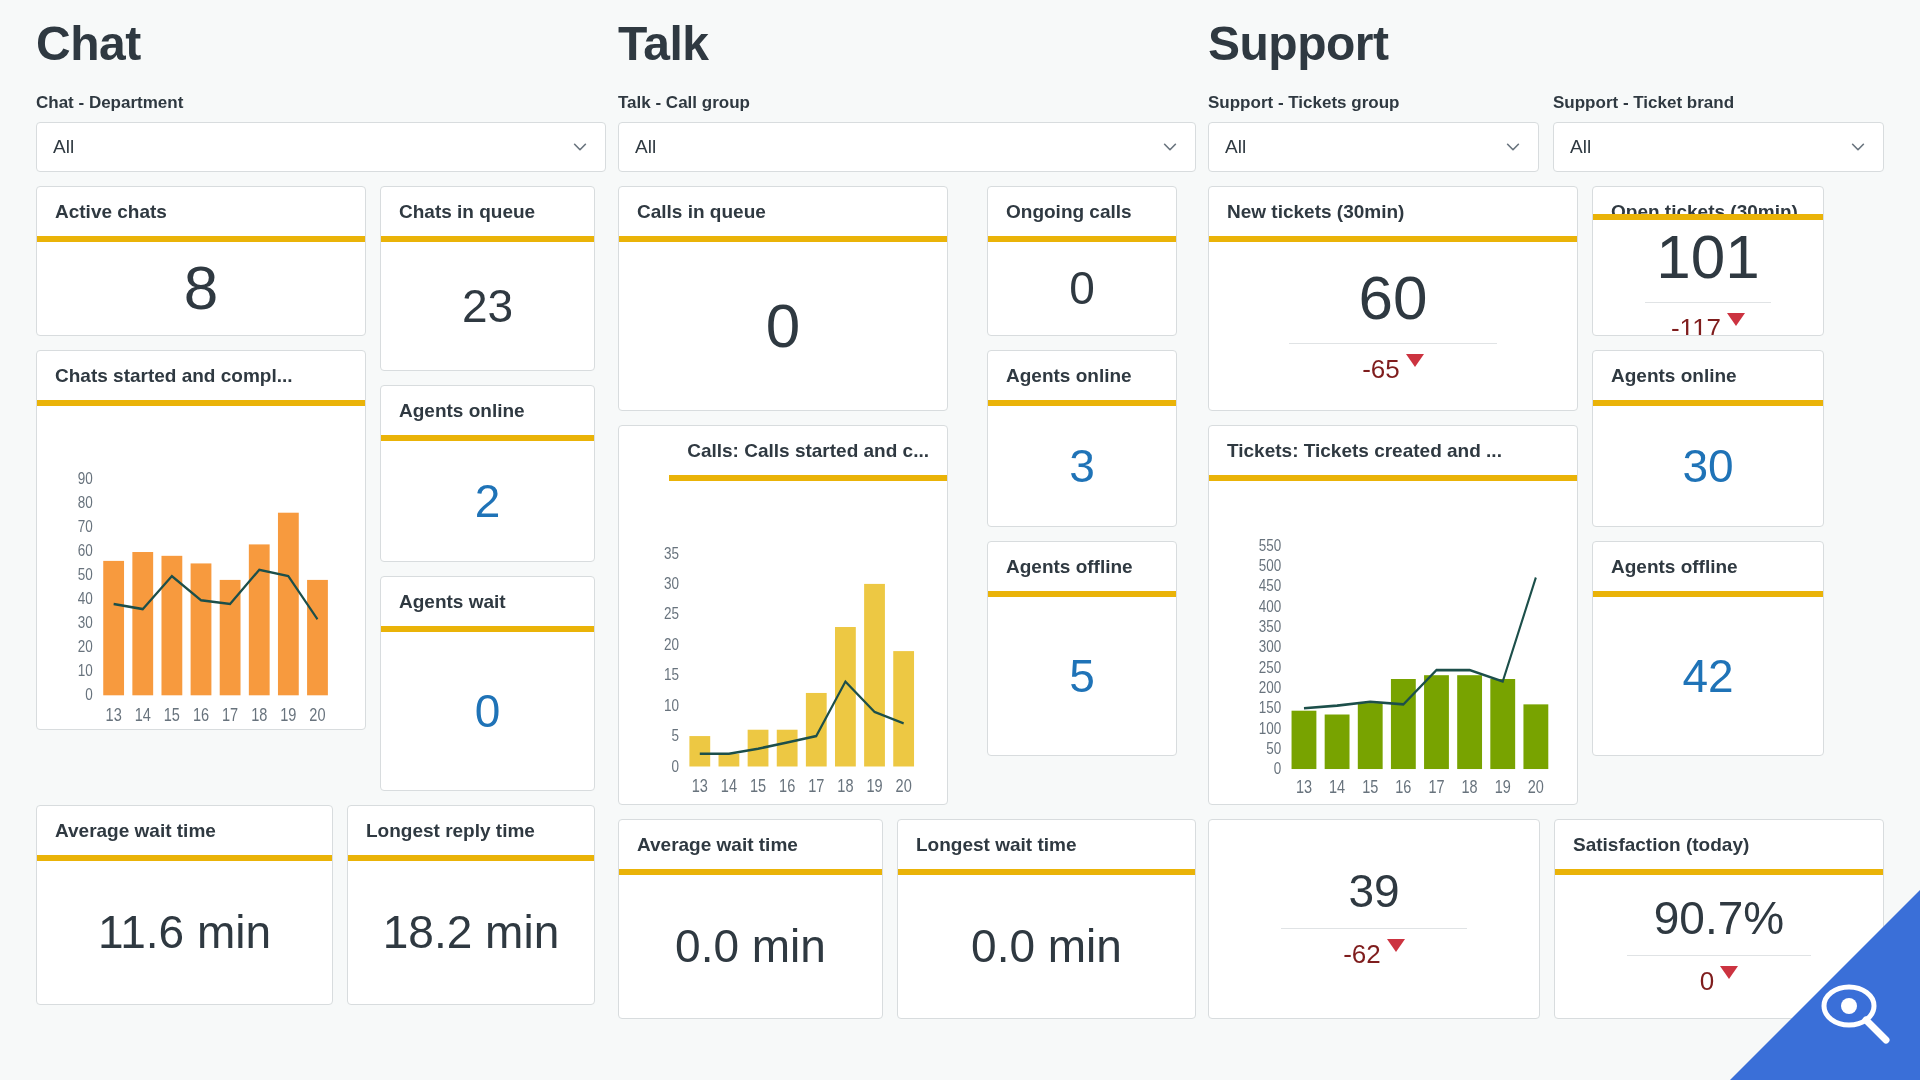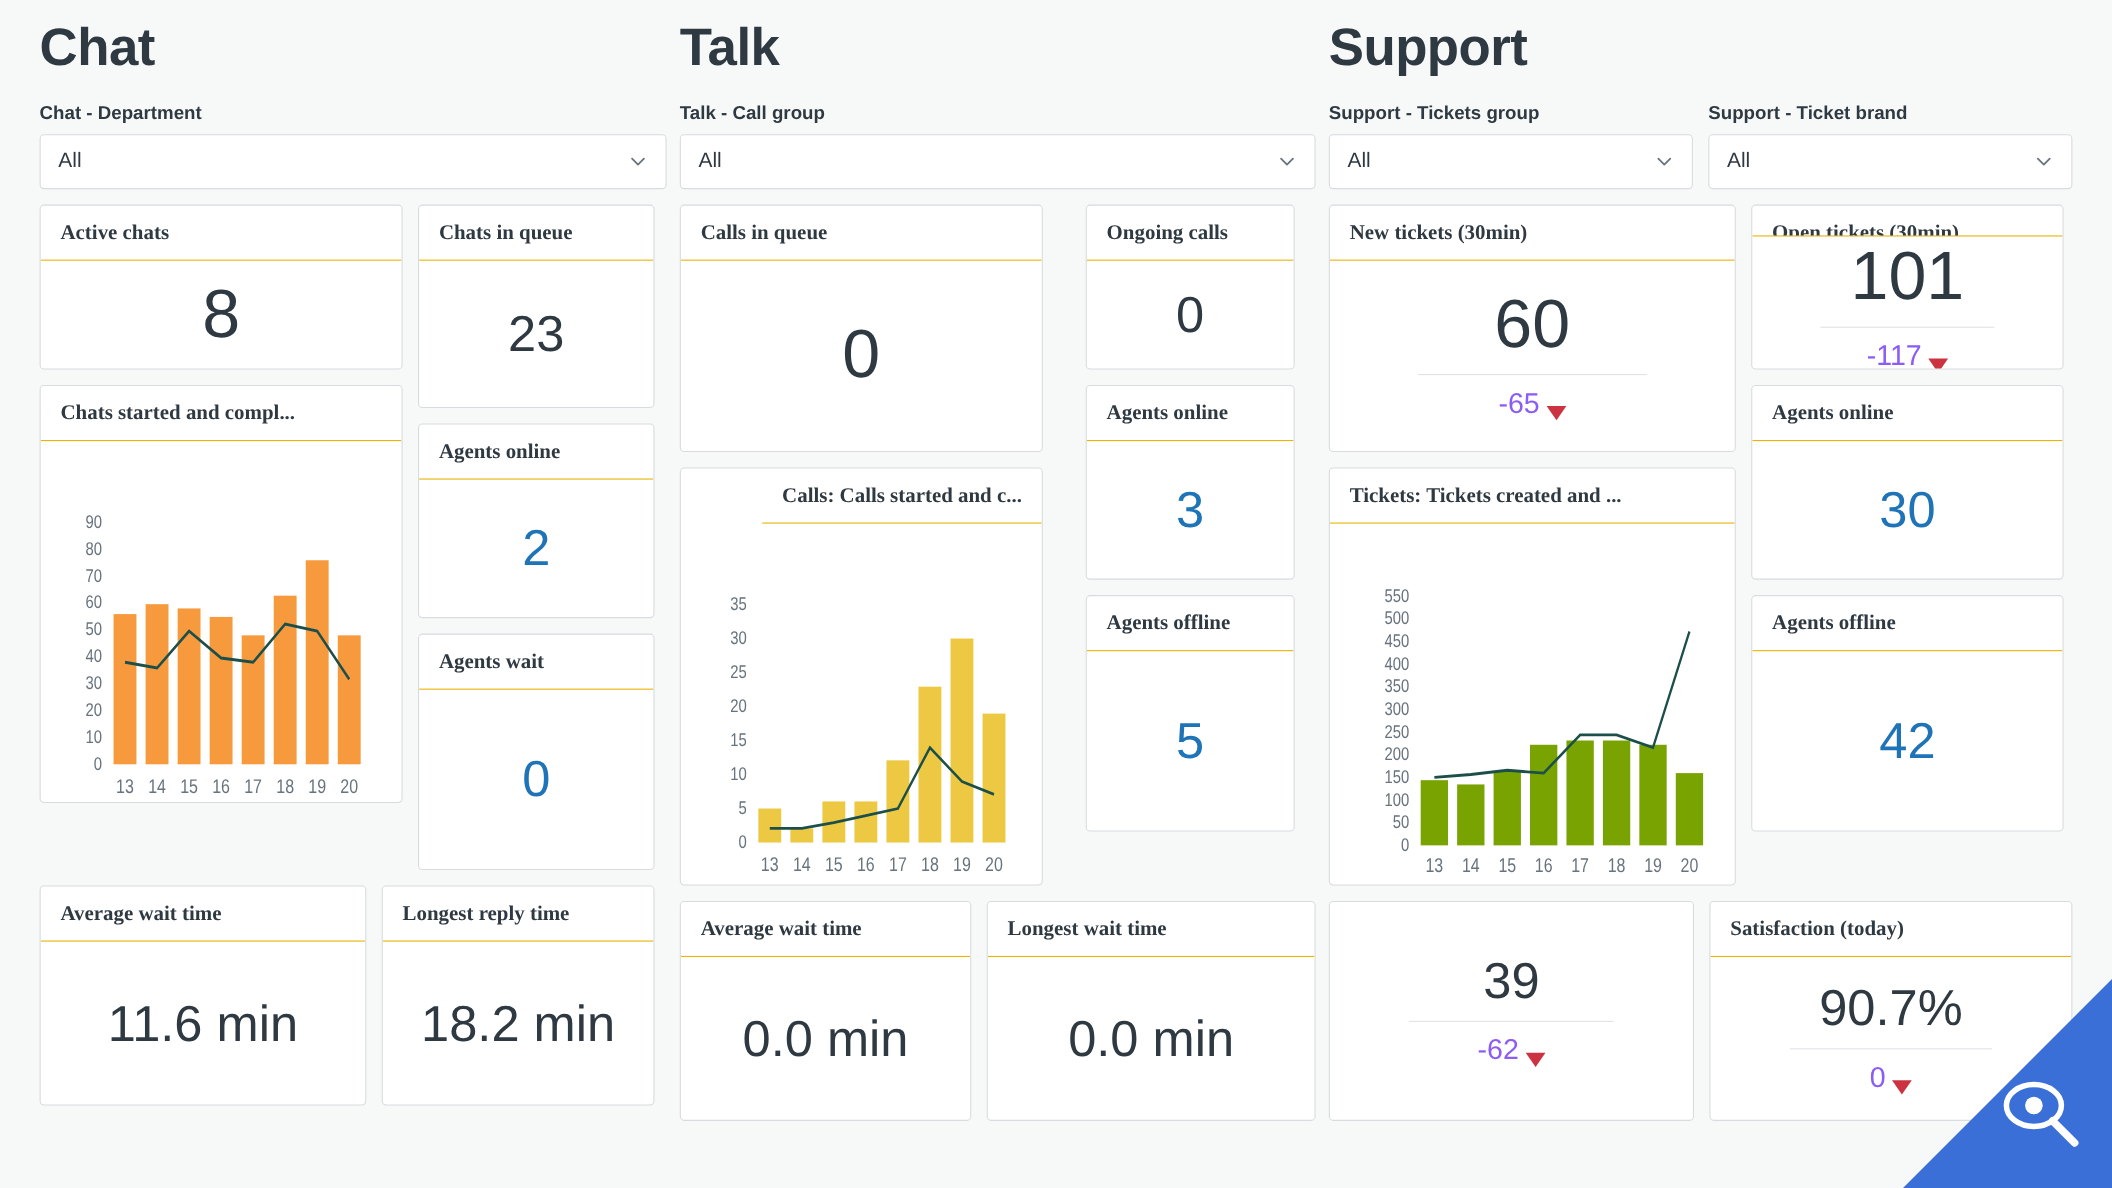--- a/index.html
+++ b/index.html
@@ -36,36 +36,36 @@
 
   .grid { display: flex; gap: 14px; padding: 14px 6px 0 6px; }
   .subcol { display: flex; flex-direction: column; gap: 14px; }
 
   .card {
     background: #fff; border: 1px solid #d8dcde; border-radius: 4px;
     display: flex; flex-direction: column; overflow: hidden;
   }
   .card-head {
     padding: 14px 18px 13px 18px; font-size: 19px; font-weight: bold;
-    color: #2f3941; border-bottom: 1px solid #eab308;
-    white-space: nowrap; overflow: hidden; text-overflow: ellipsis; font-family: Liberation Serif, serif;
+    color: #2f3941; border-bottom: 6px solid #eab308;
+    white-space: nowrap; overflow: hidden; text-overflow: ellipsis;
   }
   .card-body {
     flex: 1; display: flex; flex-direction: column;
     align-items: center; justify-content: center; padding: 6px 10px;
   }
   .kpi { font-size: 62px; line-height: 1; color: #2f3941; font-weight: normal; }
   .kpi.small { font-size: 46px; }
   .kpi.blue { color: #1f73b7; }
   .kpi.time { font-size: 46px; }
 
   .delta-wrap { margin-top: 14px; width: 60%; text-align: center; }
   .delta-rule { height: 1px; background: #e0e3e5; margin-bottom: 10px; }
   .delta {
-    font-size: 26px; color: #8b5cf6; display: inline-flex; align-items: flex-end; gap: 6px;
+    font-size: 26px; color: #7f1d1d; display: inline-flex; align-items: flex-start; gap: 6px;
   }
   .tri-down { width: 0; height: 0; border-left: 9px solid transparent; border-right: 9px solid transparent; border-top: 13px solid #cc3340; }
 
   .chart-body { flex: 1; padding: 4px 8px 2px 8px; display: flex; align-items: flex-end; }
   .chart-svg { width: 100%; height: 100%; display: block; }
   .ax-text { font-size: 13px; fill: #68737d; font-family: "Liberation Sans", sans-serif; }
   .ax-text.xt { font-size: 14px; }
 
   .corner {
     position: absolute; right: 0; bottom: 0; width: 190px; height: 190px;
@@ -370,21 +370,21 @@
                 <text class="ax-text xt" x="212" y="243" text-anchor="middle">17</text>
                 <text class="ax-text xt" x="244" y="243" text-anchor="middle">18</text>
                 <text class="ax-text xt" x="276" y="243" text-anchor="middle">19</text>
                 <text class="ax-text xt" x="308" y="243" text-anchor="middle">20</text>
               </g>
             </svg>
           </div>
         </div>
       </div>
 
-      <div class="subcol" style="width:284px;">
+      <div class="subcol" style="width:232px;">
         <div class="card" style="height:150px;">
           <div class="card-head">Open tickets (30min)</div>
           <div class="card-body">
             <div class="kpi">101</div>
             <div class="delta-wrap">
               <div class="delta-rule"></div>
               <span class="delta">
                 <span>-117</span>
                 <span class="tri-down"></span>
               </span>

